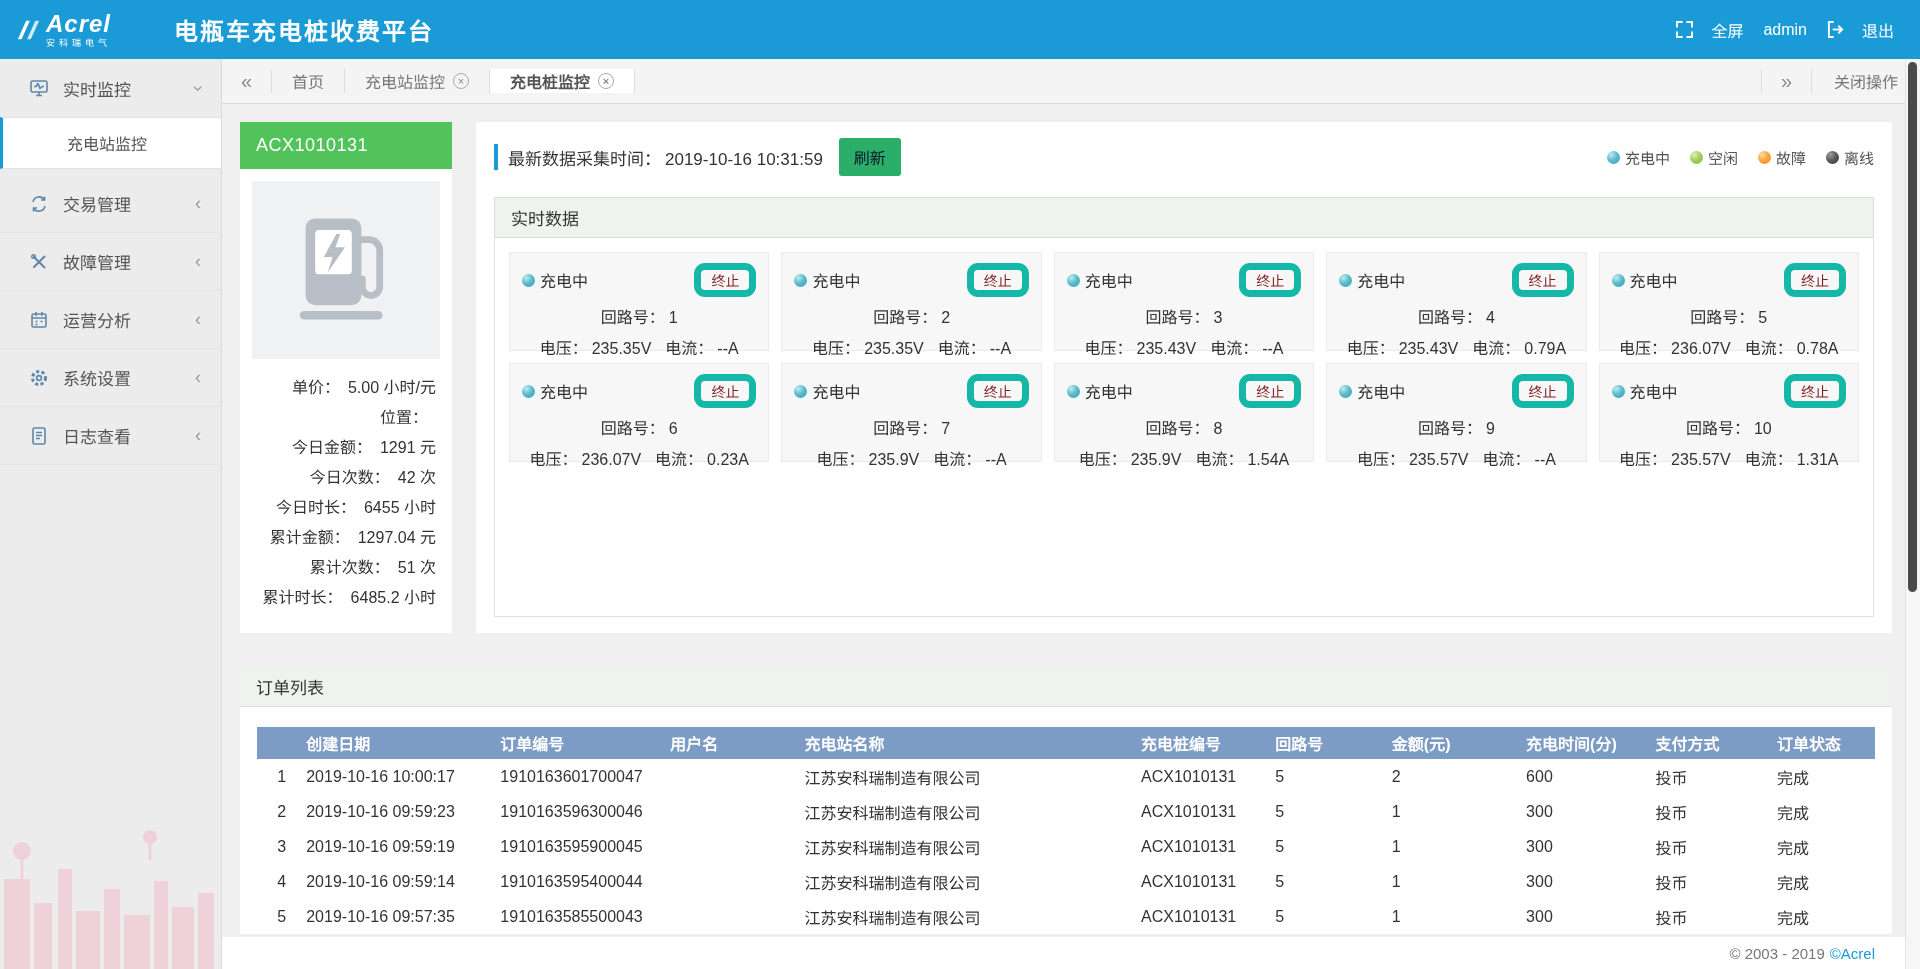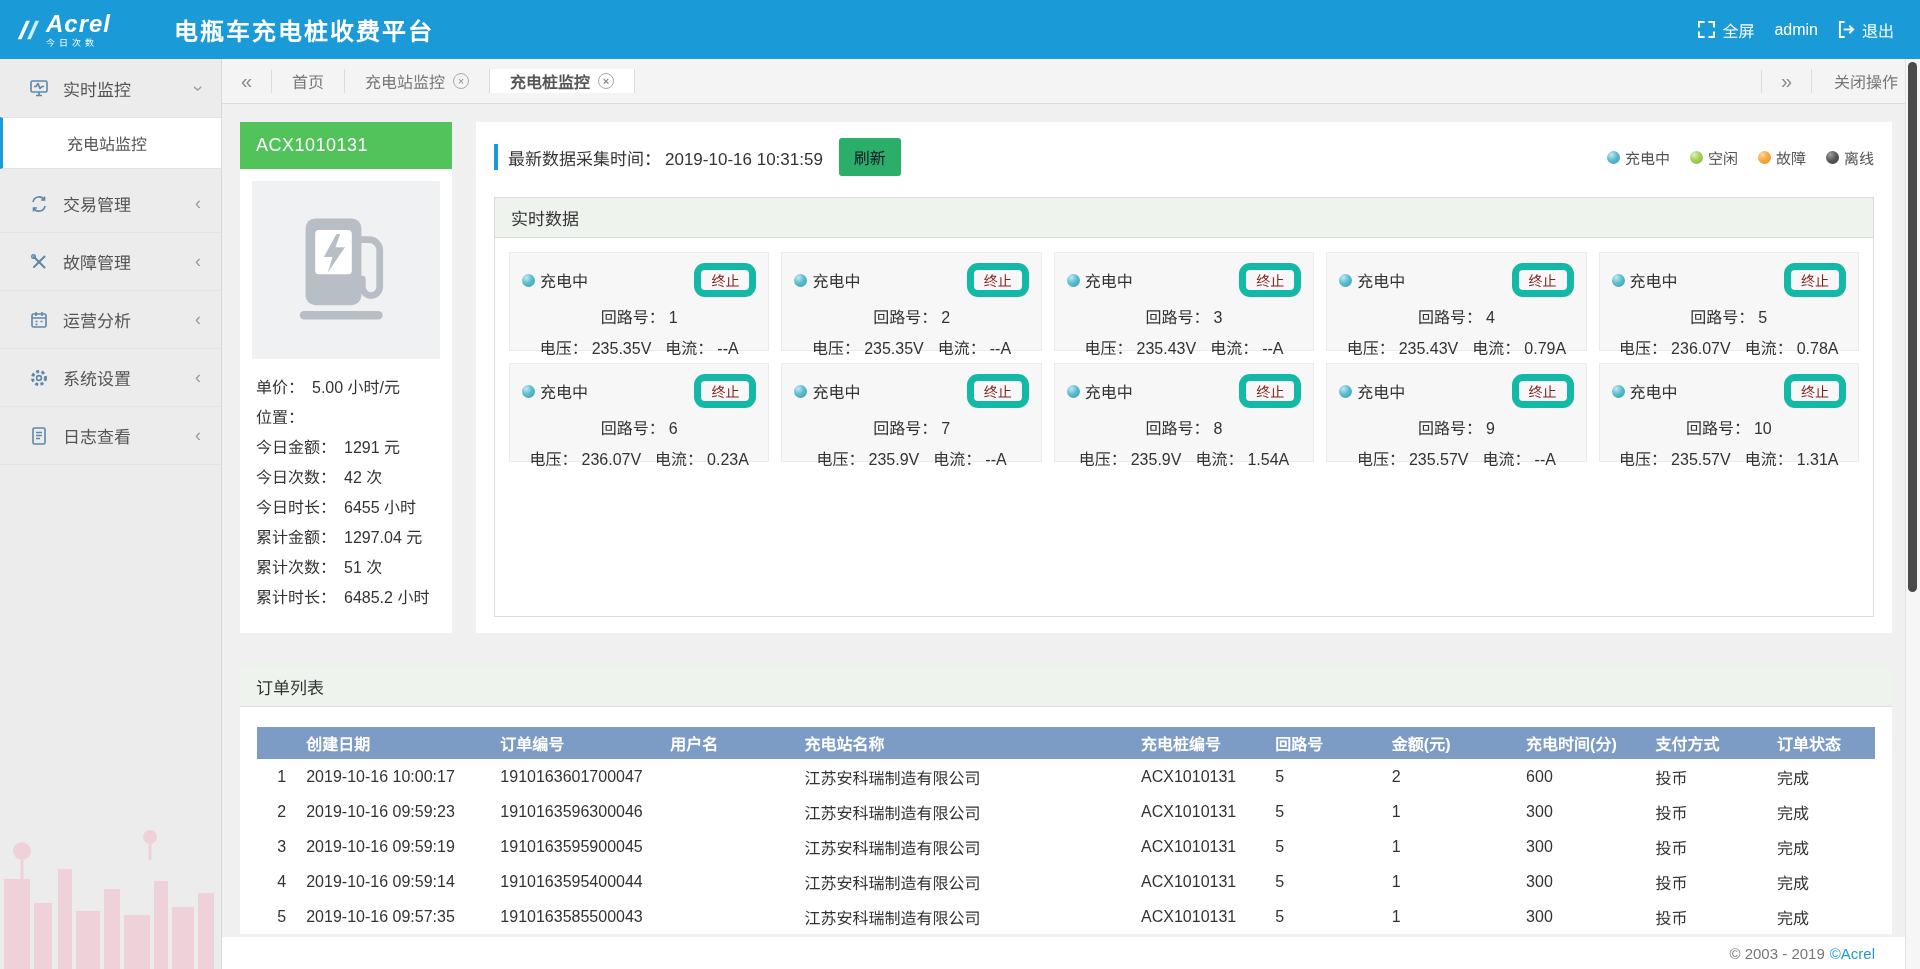--- a/index.html
+++ b/index.html
@@ -4,26 +4,26 @@
 <style>
   * { margin:0; padding:0; box-sizing:border-box; }
   html,body { width:1920px; height:969px; overflow:hidden;
     font-family:"Liberation Sans","DejaVu Sans",sans-serif; font-size:16px; color:#333; background:#f0f0f0; }
 
   
   .topbar { position:fixed; top:0; left:0; width:1920px; height:59px; background:#1b9ad8;
     display:flex; align-items:center; color:#fff; z-index:50; }
   .logo-area { display:flex; align-items:center; padding-left:16px; width:160px; }
   .logo-mark { margin-right:6px; display:flex; }
-  .logo-texts { display:flex; flex-direction:column; line-height:1; }
+  .logo-texts { display:flex; flex-direction:column; line-height:1;text-align:right; }
   .logo-main { font-style:italic; font-weight:bold; font-size:24px; letter-spacing:1px; }
   .logo-sub { font-size:9px; letter-spacing:4px; margin-top:3px; white-space:nowrap; }
   .app-title { font-size:24px; font-weight:bold; letter-spacing:2px; margin-left:14px; }
   .topbar-right { margin-left:auto; display:flex; align-items:center; gap:20px; padding-right:26px; font-size:16px; }
-  .tb-item { display:flex; align-items:center; gap:7px; cursor:pointer; }
+  .tb-item { display:flex; align-items:center; gap:18px; cursor:pointer; }
 
   
   .sidebar { position:fixed; top:59px; left:0; width:222px; bottom:0; background:#ececec;
     border-right:1px solid #d9d9d9; z-index:40; overflow:hidden; }
   .side-item { height:58px; display:flex; align-items:center; padding:0 16px 0 28px; color:#555;
     font-size:17px; cursor:pointer; }
   .side-item .s-icon { width:22px; height:22px; margin-right:13px; display:flex; align-items:center; justify-content:center; }
   .side-item .s-label { flex:1; white-space:nowrap; }
   .chev { color:#999; font-size:18px; display:inline-block; width:14px; text-align:center; }
   .chev-down::before { content:"›"; display:inline-block; transform:rotate(90deg); }
@@ -55,21 +55,21 @@
 
   
   .content { position:fixed; top:104px; left:222px; right:15px; bottom:32px; overflow:hidden;
     background:#f0f0f0; padding:18px 13px 0 18px; }
   .top-row { display:flex; gap:24px; height:511px; }
 
   
   .device-card { width:212px; background:#fff; display:flex; flex-direction:column; }
   .device-header { height:47px; background:#52c35a; color:#fff; font-size:18px;
     display:flex; align-items:center; padding-left:16px; letter-spacing:0.5px; }
-  .device-body { flex:1; padding:12px; }
+  .device-body { flex:1; padding:12px;text-align:right; }
   .device-iconbox { height:178px; background:#f0f1f2; display:flex; align-items:center; justify-content:center; }
   .device-stats { padding:14px 4px 0 4px; }
   .stat-line { line-height:30px; font-size:16px; color:#333; white-space:nowrap; }
   .stat-line .stat-value { margin-left:8px; }
 
   
   .monitor-panel { flex:1; background:#fff; display:flex; flex-direction:column; padding:15px 18px 16px 18px; }
   .monitor-top { display:flex; align-items:center; height:40px; margin-bottom:20px; }
   .accent-bar { width:4px; height:26px; background:#1b9ad8; margin-right:10px; }
   .time-text { font-size:17px; color:#333; }
@@ -131,21 +131,21 @@
 <header class="topbar">
   <div class="logo-area">
     <span class="logo-mark">
       <svg width="24" height="26" viewBox="0 0 26 26">
           <path d="M2 23 L11 3 L15 3 L6 23 Z" fill="#fff"></path>
           <path d="M12 23 L21 3 L25 3 L16 23 Z" fill="#fff" opacity="0.8"></path>
         </svg>
     </span>
     <span class="logo-texts">
       <span class="logo-main">Acrel</span>
-      <span class="logo-sub">今日次数</span>
+      <span class="logo-sub">安科瑞电气</span>
     </span>
   </div>
   <div class="app-title">电瓶车充电桩收费平台</div>
   <div class="topbar-right">
     <span class="tb-item">
       <span>
         <svg width="17" height="17" viewBox="0 0 18 18" fill="none" stroke="#fff" stroke-width="2">
             <path d="M7 1 H1 V7"></path>
             <path d="M11 1 H17 V7"></path>
             <path d="M7 17 H1 V11"></path>

